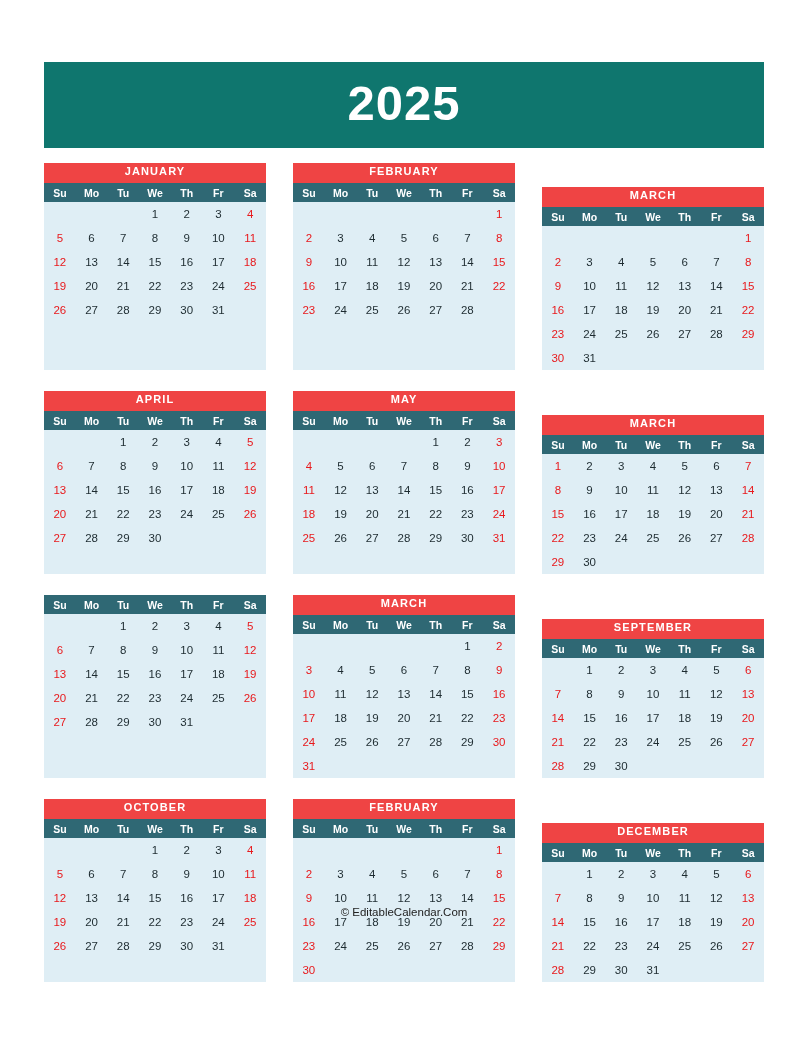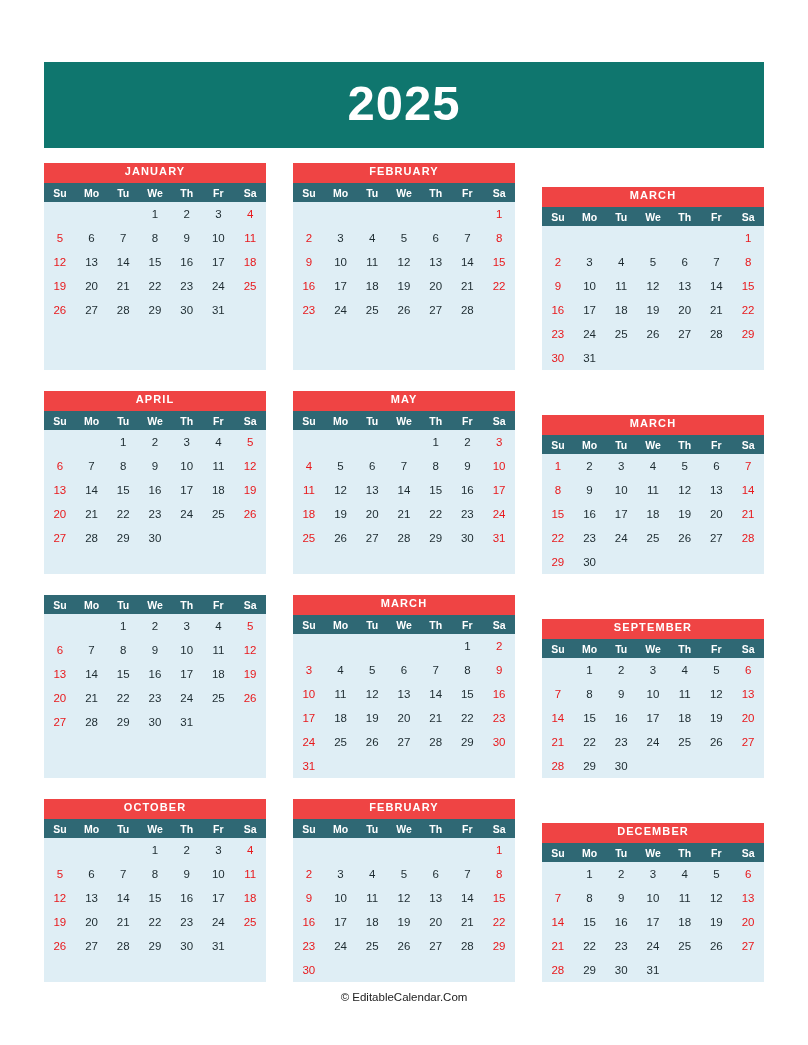--- a/index.html
+++ b/index.html
@@ -91,21 +91,21 @@
   }
   table.cal td.weekend {
     color: #e8191c;
   }
   table.cal td.empty {
     color: transparent;
   }
   .footer {
     position: absolute;
     left: 0;
-    top: 991px;
+    top: 906px;
     width: 808px;
     text-align: center;
     font-size: 11.5px;
     color: #222222;
   }
 </style>
 </head>
 <body>
 
 <div class="page">

